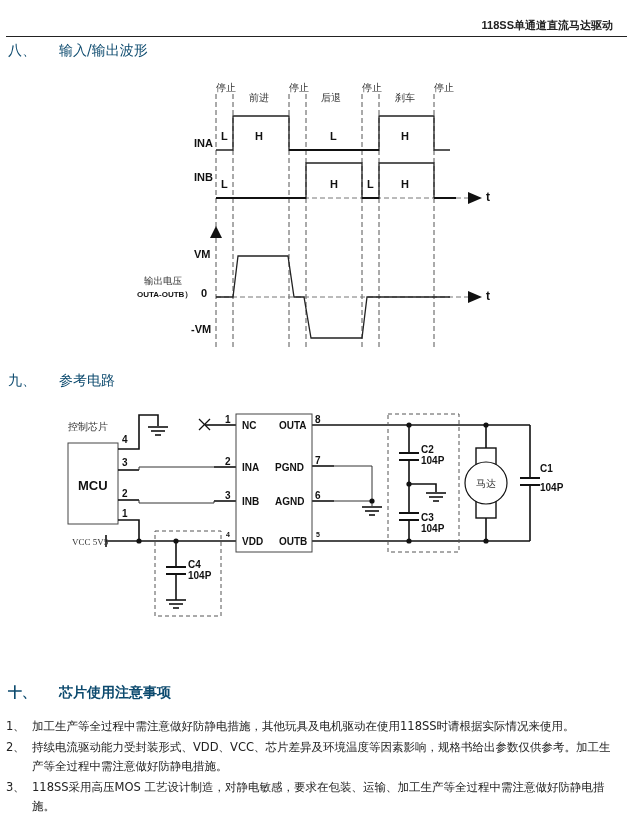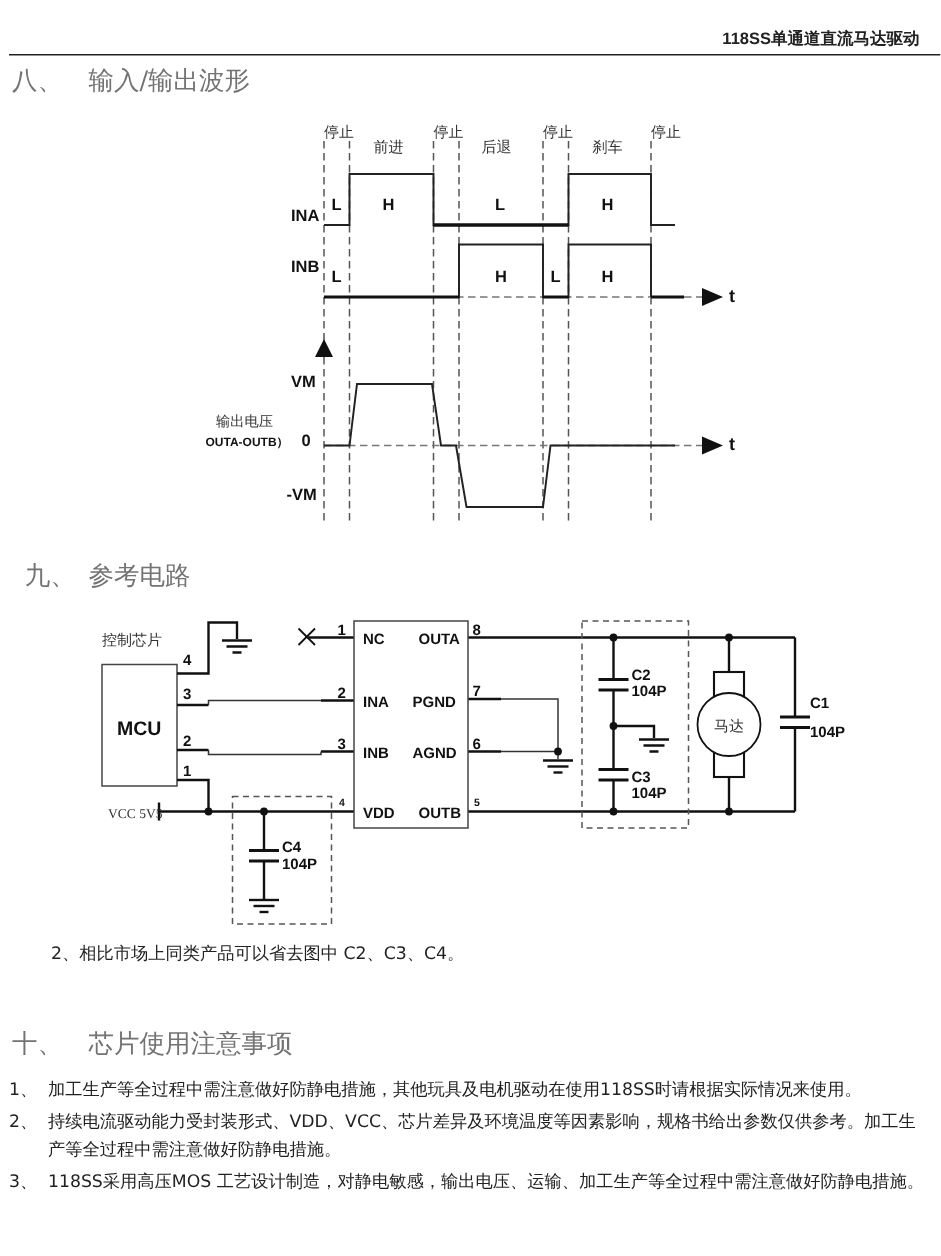--- a/index.html
+++ b/index.html
@@ -9,21 +9,21 @@
   }
   .header-title {
     position: absolute; right: 14px; top: 18px;
     font-size: 11px; font-weight: bold; color: #222;
     font-family: "Liberation Sans", "DejaVu Sans", sans-serif;
   }
   .header-rule {
     position: absolute; left: 6px; right: 0; top: 36px; height: 1px; background: #222;
   }
   .section-heading {
-    position: absolute; left: 8px; font-size: 17px; color: #737373;
+    position: absolute; left: 8px; font-size: 14px; color: #0c4a6e;
     font-family: "DejaVu Serif", "Liberation Serif", serif;
   }
   .section-heading .num { display: inline-block; width: 51px; }
   svg text { font-family: "Liberation Sans", "DejaVu Sans", sans-serif; }
   .diagram { position: absolute; left: 0; }
   .notes {
     position: absolute; left: 6px; top: 625px; font-size: 11.5px; color: #222; line-height: 20px;
   }
   .notes .line2 { padding-left: 28px; }
   .items {
@@ -96,21 +96,21 @@
   <text x="144" y="284" font-size="9.5" fill="#333">输出电压</text>
   <text x="137" y="297" font-size="8" font-weight="bold" fill="#111">OUTA-OUTB）</text>
   <text x="201" y="297" font-size="11" font-weight="bold" fill="#111">0</text>
   <text x="191" y="333" font-size="11" font-weight="bold" fill="#111">-VM</text>
   <line x1="216" y1="297" x2="474" y2="297" stroke="#777" stroke-width="1" stroke-dasharray="5,3"></line>
   <polyline fill="none" stroke="#222" stroke-width="1.3" points="216,297 233,297 238,256 288,256 294,297 304,297 311,338 362,338 367,297 450,297"></polyline>
   <polygon points="468,291 482,297 468,303" fill="#111"></polygon>
   <text x="486" y="300" font-size="12" font-weight="bold" fill="#111">t</text>
 </svg>
 
-<div class="section-heading" style="top:372px;text-align:center;">
+<div class="section-heading" style="top:372px;">
   <span class="num">九、</span><span>参考电路</span>
 </div>
 
 <svg class="diagram" style="top:400px;" width="627" height="220" viewBox="0 400 627 220">
 
   <text x="68" y="430" font-size="10" fill="#333">控制芯片</text>
   <rect x="68" y="443" width="50" height="81" fill="#fff" stroke="#444" stroke-width="1"></rect>
   <text x="78" y="490" font-size="13" font-weight="bold" fill="#111">MCU</text>
   <g font-size="10" font-weight="bold" fill="#111">
     <text x="122" y="443">4</text>
@@ -258,33 +258,32 @@
     <text x="225" y="499">3</text>
     <text x="226" y="537" font-size="7">4</text>
     <text x="315" y="423">8</text>
     <text x="315" y="464">7</text>
     <text x="315" y="499">6</text>
     <text x="316" y="537" font-size="7">5</text>
   </g>
 </svg>
 
 <div class="notes">
-  <div class="line2">2、相比市场上同类产品可以省去图中 C2、C3、C4。</div>
-</div>
-
-<div class="section-heading" style="top:684px;">
+</div>
+
+<div class="section-heading" style="top:684px;font-weight:bold;">
   <span class="num">十、</span><span>芯片使用注意事项</span>
 </div>
 
 <div class="items">
   <div class="item">
     <span class="idx">1、</span>
     <span class="txt">加工生产等全过程中需注意做好防静电措施，其他玩具及电机驱动在使用118SS时请根据实际情况来使用。</span>
   </div>
   <div class="item">
     <span class="idx">2、</span>
     <span class="txt">持续电流驱动能力受封装形式、VDD、VCC、芯片差异及环境温度等因素影响，规格书给出参数仅供参考。加工生产等全过程中需注意做好防静电措施。</span>
   </div>
   <div class="item">
     <span class="idx">3、</span>
-    <span class="txt">118SS采用高压MOS 工艺设计制造，对静电敏感，输出电压、运输、加工生产等全过程中需注意做好防静电措施。</span>
+    <span class="txt">118SS采用高压MOS 工艺设计制造，对静电敏感，要求在包装、运输、加工生产等全过程中需注意做好防静电措施。</span>
   </div>
 </div>
 
 </body></html>

